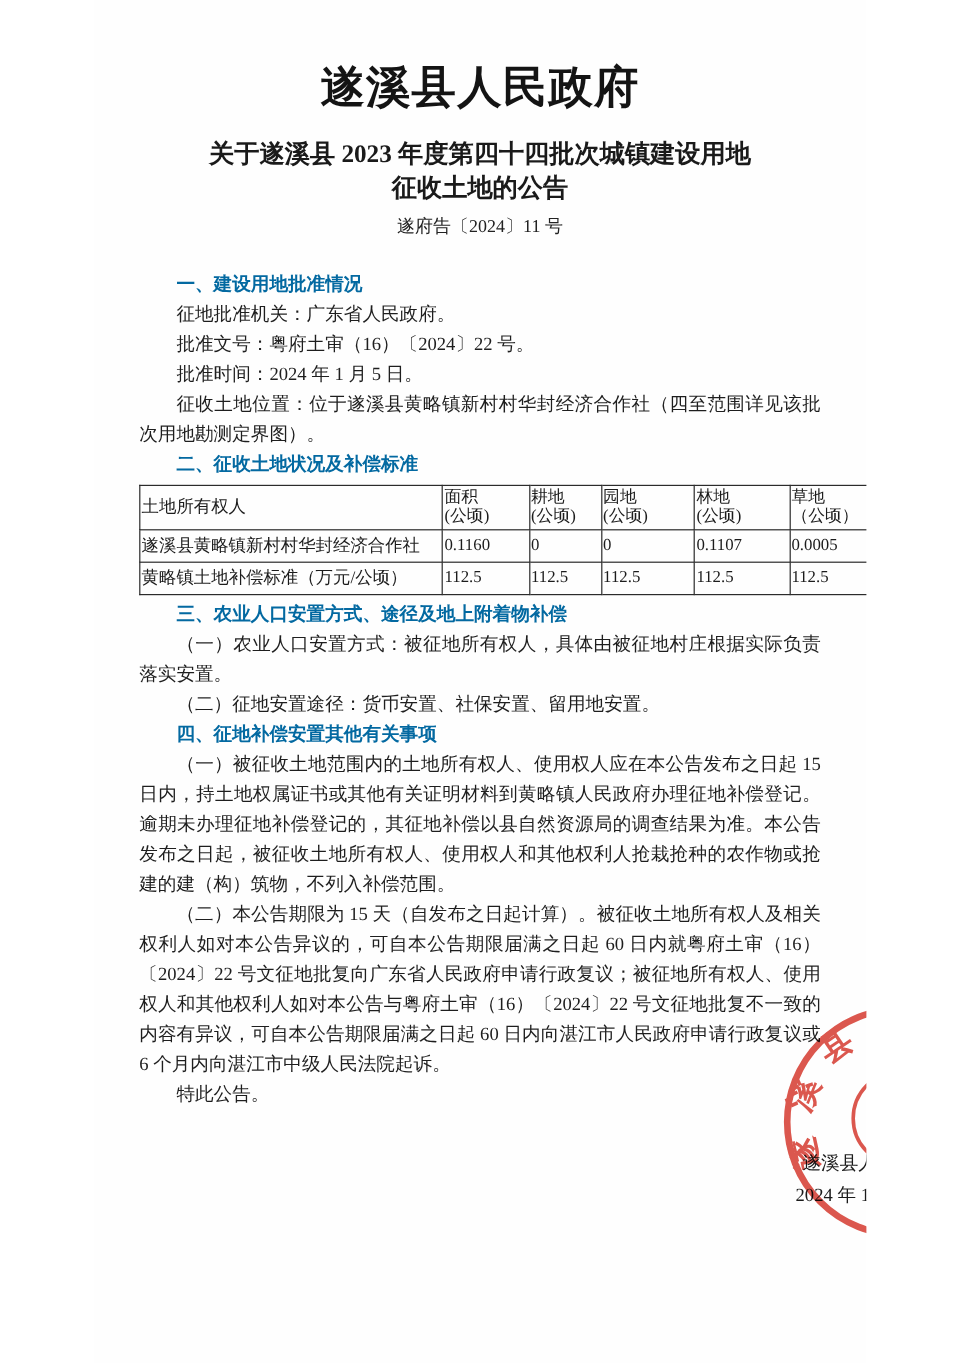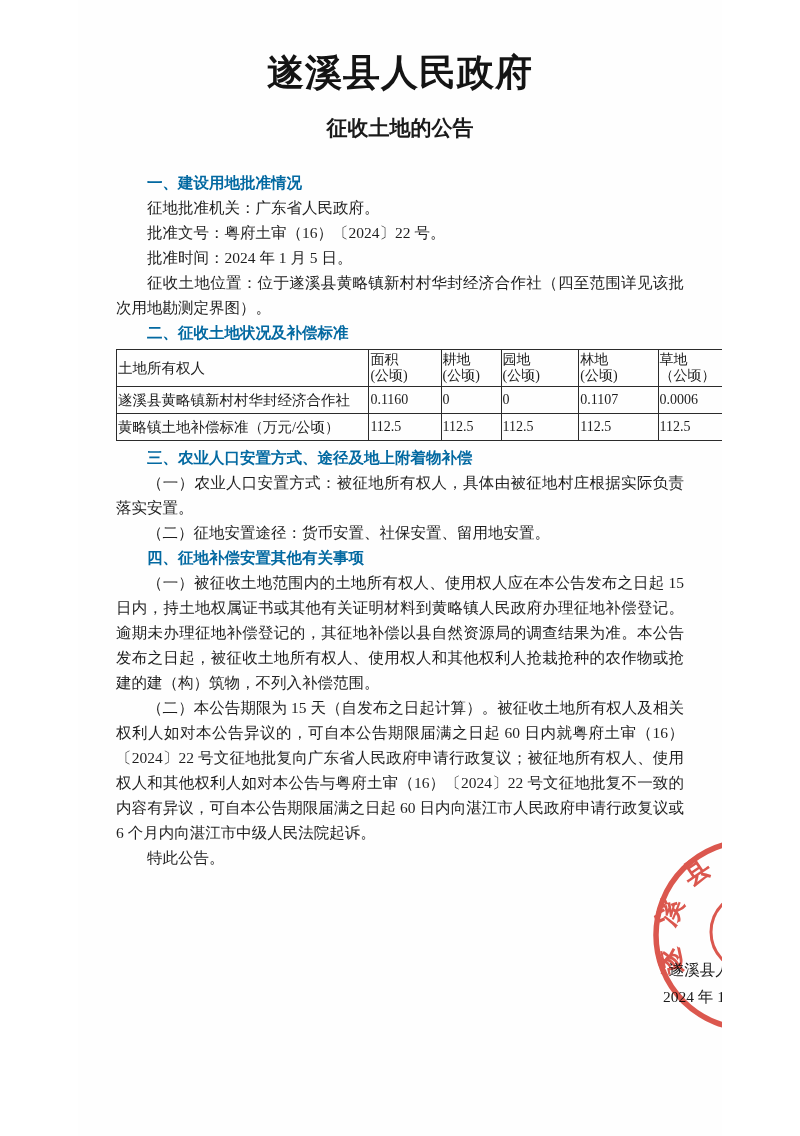--- a/index.html
+++ b/index.html
@@ -80,22 +80,24 @@
   }
 </style>
 </head>
 <body>
 
 <div class="page">
 
   <div class="header">
     <h1 class="title">遂溪县人民政府</h1>
     <div class="subtitle">
+      <span>关于遂溪县 2023 年度第四十四批次城镇建设用地</span>
       <span>征收土地的公告</span>
     </div>
+    <div class="doc-number">遂府告〔2024〕11 号</div>
   </div>
 
   <div class="body">
 
     <p class="sec-heading">一、建设用地批准情况</p>
     <p>征地批准机关：广东省人民政府。</p>
     <p>批准文号：粤府土审（16）〔2024〕22 号。</p>
     <p>批准时间：2024 年 1 月 5 日。</p>
     <p>征收土地位置：位于遂溪县黄略镇新村村华封经济合作社（四至范围详见该批次用地勘测定界图）。</p>
 
@@ -140,21 +142,21 @@
           </th>
         </tr>
       </thead>
       <tbody>
         <tr>
           <td class="owner">遂溪县黄略镇新村村华封经济合作社</td>
           <td>0.1160</td>
           <td>0</td>
           <td>0</td>
           <td>0.1107</td>
-          <td>0.0006</td>
+          <td>0.0005</td>
           <td>0.0048</td>
         </tr>
         <tr>
           <td class="owner">黄略镇土地补偿标准（万元/公顷）</td>
           <td>112.5</td>
           <td>112.5</td>
           <td>112.5</td>
           <td>112.5</td>
           <td>112.5</td>
           <td>112.5</td>

